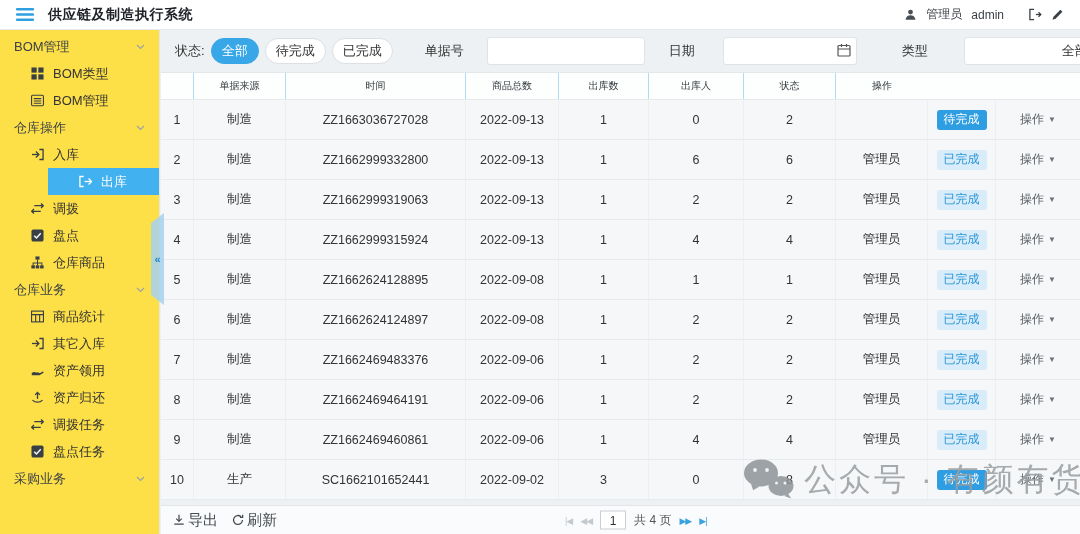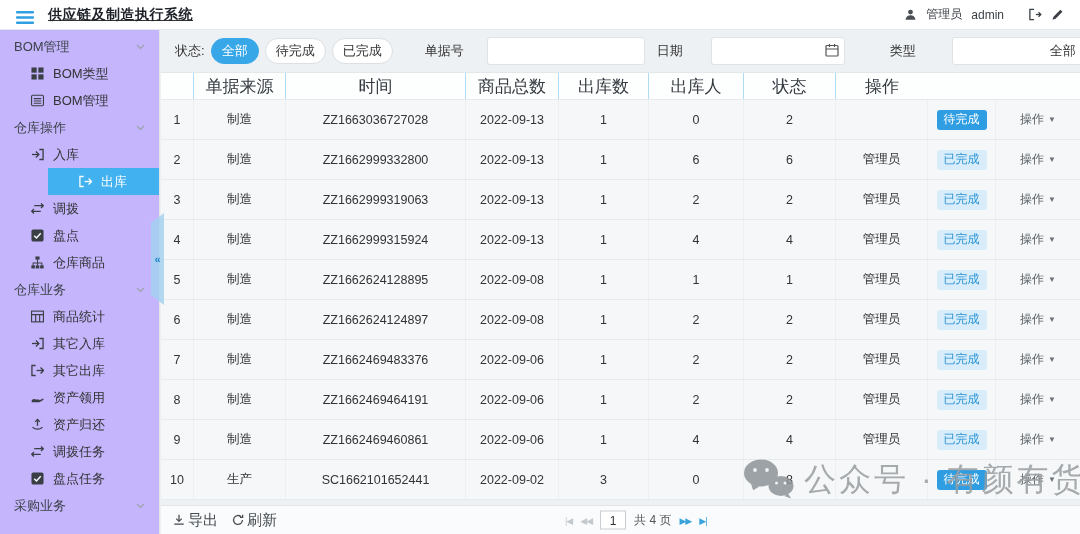--- a/index.html
+++ b/index.html
@@ -9,30 +9,30 @@
     background:#eef1f3; position:relative; color:#333;
   }
   svg { display:block; }
 
   
   .top-header{
     position:absolute; top:0; left:0; right:0; height:30px; background:#fff;
     border-bottom:1px solid #e6e9eb; display:flex; align-items:center;
     justify-content:space-between; padding:0 16px; z-index:10;
   }
-  .h-left{display:flex;align-items:flex-end;text-decoration:underline;}
+  .h-left{display:flex;align-items:center;}
   .hamburger{cursor:pointer;}
   .app-title{font-size:14px;font-weight:bold;color:#1f2329;margin-left:14px;letter-spacing:.5px;}
   .h-right{display:flex;align-items:center;gap:9px;font-size:12px;color:#3a3f45;}
   .h-right .sep{width:6px;}
 
   
   .sidebar{
     position:absolute; top:30px; left:0; bottom:0; width:160px;
-    background:#c4b5fd; border-right:1px solid #e2e6e9; z-index:5; padding-top:3px;
+    background:#fde047; border-right:1px solid #e2e6e9; z-index:5; padding-top:3px;
   }
   .side-entry{height:27px; display:flex; align-items:center; font-size:13px; color:#333; cursor:pointer;}
   .side-group{padding:0 14px; justify-content:space-between; color:#3c4248;}
   .side-item{padding-left:30px; gap:9px;}
   .side-item .icn{width:14px;height:14px;color:#3a3f45;display:flex;align-items:center;justify-content:center;flex:none;}
   .side-item.selected{background:var(--sidebar_selected,#41b1f0); color:#fff;margin-left:48px;}
   .side-item.selected .icn{color:#fff;}
   .chev{color:#9aa3aa;}
   .collapse-handle{
     position:absolute; left:151px; top:213px; width:13px; height:92px;
@@ -45,32 +45,32 @@
   .main{position:absolute; left:161px; top:30px; right:0; bottom:0;}
 
   .filterbar{display:flex; align-items:center; height:42px; padding-left:14px; font-size:13px; color:#333;}
   .filterbar > *{flex:none;}
   .f-label{margin-right:6px;}
   .pill{height:26px;border-radius:13px;padding:0 10px;font-size:13px;display:flex;align-items:center;margin-right:6px;cursor:pointer;}
   .pill.active{background:var(--accent,#38a7e8);color:#fff;border:1px solid var(--accent,#38a7e8);}
   .pill.plain{background:#fff;border:1px solid #dcdfe3;color:#333;}
   .txt-input{height:28px;background:#fff;border:1px solid #dfe3e6;border-radius:3px;padding:0 8px;font-size:12px;color:#333;outline:none;}
   .lbl-order{margin-left:26px;} .inp-order{margin-left:17px;width:158px;}
-  .lbl-date{margin-left:12px;}
+  .lbl-date{margin-left:24px;}
   .date-wrap{margin-left:22px;width:134px;position:relative;}
   .date-wrap input{width:100%;padding-right:24px;}
   .cal-icon{position:absolute;right:6px;top:6px;color:#555;}
   .lbl-type{margin-left:45px;font-family:Liberation Serif, serif;}
   .type-select{margin-left:30px;width:150px;height:28px;background:#fff;border:1px solid #dfe3e6;border-radius:3px;
     display:flex;align-items:center;justify-content:flex-end;padding-right:10px;gap:6px;font-size:13px;color:#333;cursor:pointer;}
 
   
   .grid{display:grid;grid-template-columns:33px 92px 180px 93px 90px 95px 92px 92px 68px 84px;}
   .thead{height:28px;background:#fdfefe;border-top:1px solid #e3e7ea;border-bottom:1px solid #e7eaec;}
-  .th{display:flex;align-items:center;justify-content:center;font-size:17px;color:#343a40;
+  .th{display:flex;align-items:center;justify-content:center;font-size:10px;color:#343a40;
     border-right:1px solid var(--th_border,#aedcf4);}
   .th:last-child{border-right:none;}
   .tr{height:40px;background:#f5f7f8;border-bottom:1px solid #e8ebed;}
   .td{display:flex;align-items:center;justify-content:center;font-size:12.5px;color:#333;
     border-right:1px solid #edf0f2;overflow:hidden;}
   .td:last-child{border-right:none;}
   .badge{height:20px;padding:0 7px;border-radius:3px;font-size:12px;display:flex;align-items:center;white-space:nowrap;}
   .badge[data-variant="solid"]{background:var(--badge_solid,#2f9de2);color:#fff;}
   .badge[data-variant="light"]{background:var(--badge_light_bg,#d8ecfa);color:var(--badge_light_text,#2b95d6);}
   .action{display:flex;align-items:center;gap:4px;color:#596066;font-size:12px;cursor:pointer;}
@@ -250,30 +250,20 @@
     <span class="icn">
       <svg width="13" height="13" viewBox="0 0 14 14" fill="none" stroke="currentColor" stroke-width="1.4">
           <path d="M1 7h7"></path>
           <path d="M5.3 3.8L8.5 7l-3.2 3.2"></path>
           <path d="M9 1.6h4v10.8H9"></path>
         </svg>
     </span>
     <span>其它入库</span>
   </div>
 
-  <div class="side-entry side-item">
-    <span class="icn">
-      <svg width="13" height="13" viewBox="0 0 14 14" fill="none" stroke="currentColor" stroke-width="1.4">
-          <path d="M5 1.6H1v10.8h4"></path>
-          <path d="M6 7h7"></path>
-          <path d="M10.3 3.8L13.5 7l-3.2 3.2"></path>
-        </svg>
-    </span>
-    <span>其它出库</span>
-  </div>
 
   <div class="side-entry side-item">
     <span class="icn">
       <svg width="13" height="13" viewBox="0 0 14 14" fill="currentColor">
           <path d="M.8 9.6c1.7-1.3 3.2-1.4 4.8-.5h2.9c.8 0 .8 1.1 0 1.1H5.9l3.4-.2 3-1.7c1-.5 1.7.7.8 1.3l-4 2.4H.8z"></path>
         </svg>
     </span>
     <span>资产领用</span>
   </div>
 

